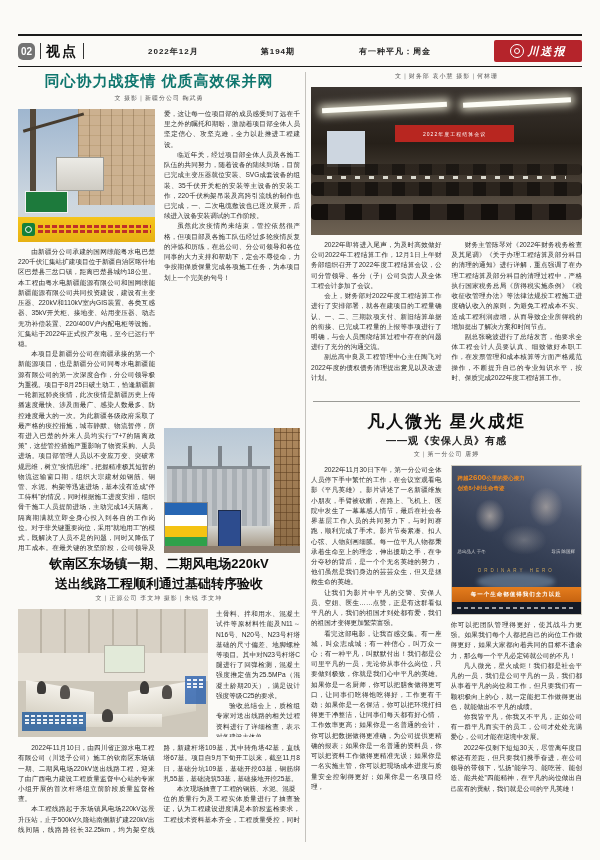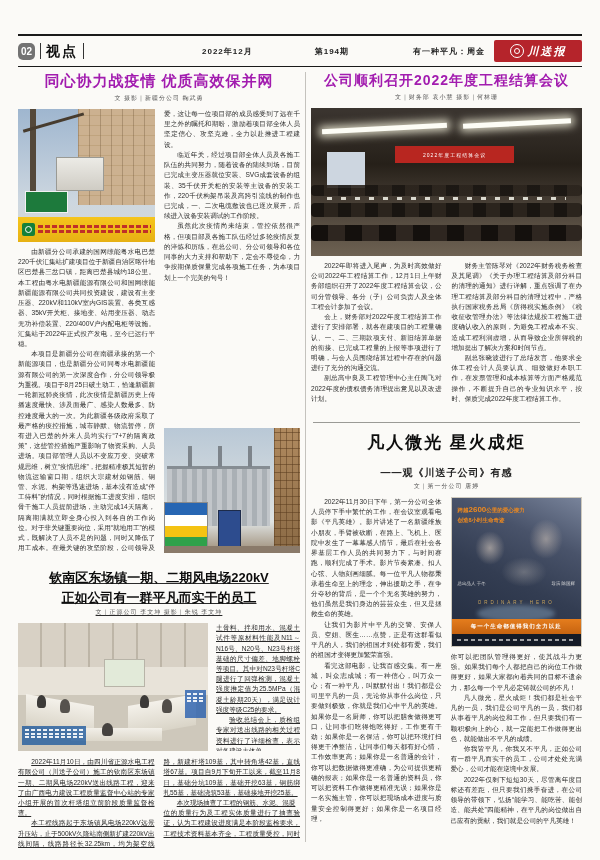--- a/index.html
+++ b/index.html
@@ -7,36 +7,36 @@
         font-family:"Liberation Sans",sans-serif;color:#2a2a2a;}
   
   .hdr{position:absolute;top:34px;left:18px;right:18px;height:30px;
        border-top:2px solid #1a1a1a;border-bottom:1px solid #1a1a1a;
        display:flex;align-items:center;}
   .badge{width:17px;height:17px;background:#737373;color:#fff;border-radius:5px;
          font-size:10px;font-weight:bold;display:flex;align-items:center;justify-content:center;}
   .section{font-size:14px;font-weight:bold;color:#111;letter-spacing:2px;
            border-left:1px solid #333;border-right:1px solid #333;padding:0 5px;margin-left:5px;line-height:16px;}
   .hmeta{font-size:8px;color:#222;font-weight:bold;letter-spacing:1px;}
-  .hm-date{margin-left:118px;}
+  .hm-date{margin-left:64px;}
   .hm-issue{margin-left:62px;}
   .hm-editor{margin-left:64px;}
   .masthead{margin-left:auto;width:88px;height:22px;background:#b5242b;border-radius:2px;
             display:flex;align-items:center;justify-content:center;gap:4px;}
   .emblem{width:12px;height:12px;border:1.5px solid #fff;border-radius:50%;position:relative;}
   .emblem:after{content:"";position:absolute;left:3px;top:3px;width:4px;height:4px;border:1px solid #fff;border-radius:50%;}
   .mast-name{font-family:"DejaVu Serif",serif;font-size:11px;font-weight:bold;color:#fff;
              letter-spacing:2px;font-style:italic;}
   
   .content{position:absolute;top:70px;left:18px;right:18px;bottom:12px;display:flex;}
   .col-l{width:282px;}
   .vrule{width:1px;background:#c4c2bd;margin:2px 5px 6px 5px;}
   .col-r{flex:1;}
   
-  .t-big{font-size:15px;font-weight:bold;text-align:center;color:#a21caf;letter-spacing:1px;margin:2px 0 3px;}
+  .t-big{font-size:15px;font-weight:bold;text-align:center;color:#0f766e;letter-spacing:1px;margin:2px 0 3px;}
   .t-mid{font-size:13px;font-weight:bold;text-align:center;color:#0d0d0d;line-height:1.35;margin:0 0 2px;}
   .byline{font-size:6px;color:#555;text-align:center;letter-spacing:1px;margin:2px 0 6px;}
   .body-txt p{margin:0;font-size:6.6px;line-height:1.55;text-align:justify;text-indent:2em;color:#2b2b2b;}
   .body-txt p.cont{text-indent:0;}
   
   .a1-body{display:flex;gap:9px;height:444px;}
   .a1-colA{width:137px;display:flex;flex-direction:column;}
   .a1-txtA{height:306px;overflow:hidden;margin-top:5px;}
   .a1-colB{width:136px;display:flex;flex-direction:column;}
   .a1-txtB{height:314px;overflow:hidden;}
@@ -64,21 +64,21 @@
   .pb-body{position:absolute;left:2%;top:30%;width:76%;height:46%;border-top:3px solid #868d93;
            background:repeating-linear-gradient(90deg,#c2c6ca 0 5px,#aab0b5 5px 10px);}
   .pb-bush1,.pb-bush2,.pb-bush3{position:absolute;top:14%;width:4px;height:17%;background:#7d848b;}
   .pb-bush1{left:18%;} .pb-bush2{left:40%;} .pb-bush3{left:62%;}
   .pb-machine{position:absolute;left:40%;bottom:5%;width:15%;height:28%;background:#2d4c8e;border:1px solid #1d2b4a;}
   .pb-sign{position:absolute;left:0;bottom:3%;width:31%;height:36%;border:1px solid #8c8c8c;display:flex;flex-direction:column;}
   .pb-sign i{display:block;flex:1;}
   .pb-s1{background:#2766b3;} .pb-s2{background:#ffffff;} .pb-s3{background:#f4c313;} .pb-s4{background:#2fa14a;}
   .pb-ground{position:absolute;left:0;bottom:0;width:100%;height:6%;background:#8a7a6a;}
   
-  .a2{margin-top:16px;text-decoration:underline;}
+  .a2{margin-top:2px;}
   .a2-row1{display:flex;gap:8px;margin-top:2px;}
   .a2-side{flex:1;height:128px;overflow:hidden;}
   .a2-row2{margin-top:6px;height:100px;overflow:hidden;column-count:2;column-gap:9px;}
   
   .photoC{width:190px;height:128px;flex:none;position:relative;overflow:hidden;
           background:linear-gradient(180deg,#d8d1c5 0 34%,#e8e3d9 34% 56%,#cec8bb 56% 100%);}
   .pc-ceil{position:absolute;left:0;top:0;width:100%;height:34%;
            background:repeating-linear-gradient(90deg,transparent 0 22px,rgba(120,110,90,.28) 22px 24px);}
   .pc-screen{position:absolute;left:45%;top:28%;width:21%;height:20%;background:#e2ead9;border:1px solid #b8b4a8;}
   .pc-tableL{position:absolute;left:4%;bottom:16%;width:36%;height:24%;background:linear-gradient(#f4f1ea,#d9d4c7);transform:skewY(10deg);}
@@ -105,21 +105,21 @@
              color:#fff;font-size:5px;letter-spacing:1px;display:flex;align-items:center;justify-content:center;white-space:nowrap;}
   .pd-screen{position:absolute;left:6%;top:30%;width:14%;height:24%;background:#cdd6e0;}
   .pd-row{position:absolute;left:0;width:100%;background:repeating-linear-gradient(90deg,#191511 0 13px,#2b241d 13px 27px);border-radius:4px;}
   .pd-row1{top:52%;height:11px;opacity:.9;}
   .pd-row2{top:64%;height:14px;}
   .pd-row3{top:79%;height:16px;background:repeating-linear-gradient(90deg,#14100d 0 17px,#2e2620 17px 34px);}
   .pd-papers{position:absolute;left:6%;top:60%;width:88%;height:3px;
              background:repeating-linear-gradient(90deg,rgba(245,245,235,.85) 0 5px,transparent 5px 14px);}
   
   .hdiv{border-top:1px solid #9a9a96;margin:9px 2px 8px;}
-  .a4-title{font-size:17px;font-weight:bold;text-align:center;color:#0d0d0d;letter-spacing:2px;margin:2px 0 12px;}
+  .a4-title{font-size:17px;font-weight:bold;text-align:center;color:#0d0d0d;letter-spacing:2px;margin:2px 0 1px;}
   .a4-sub{font-size:10px;font-weight:bold;text-align:center;color:#222;letter-spacing:1px;margin:1px 0 2px;}
   .a4-body{display:flex;gap:9px;height:342px;}
   .a4-colL{width:calc(50% - 5px);overflow:hidden;}
   .a4-colR{width:calc(50% - 4px);display:flex;flex-direction:column;}
   .a4-txtR{margin-top:5px;flex:1;overflow:hidden;}
   
   .poster{width:100%;height:150px;position:relative;overflow:hidden;border:1px solid #cfcabe;box-sizing:border-box;
           background:linear-gradient(205deg,#78839a 0,#49536a 28%,#333d52 55%,#222b3e 100%);}
   .po-glow1,.po-glow2,.po-glow3{position:absolute;border-radius:50%;}
   .po-glow1{left:18%;top:22%;width:30px;height:34px;background:radial-gradient(rgba(230,215,200,.55),transparent 70%);}
@@ -204,21 +204,21 @@
                   <i class="pb-s4"></i>
               </div>
               <div class="pb-ground"></div>
             </div>
           </div>
         </div>
       </div>
 
       <div class="a2">
         <div class="t-mid">钦南区东场镇一期、二期风电场220kV</div>
-        <div class="t-mid">正如公司有一群平凡而实干的员工</div>
+        <div class="t-mid">送出线路工程顺利通过基础转序验收</div>
         <div class="byline">文｜正源公司  李文坤    摄影｜朱锐  李文坤</div>
         <div class="a2-row1">
           <div class="photoC">
             <div class="pc-ceil"></div>
             <div class="pc-screen"></div>
             <div class="pc-tableL"></div>
             <div class="pc-tableR"></div>
             <div class="pc-tableF"></div>
             <div class="pc-p pc-p1"></div>
             <div class="pc-p pc-p2"></div>
@@ -249,21 +249,20 @@
 
         </div>
       </div>
     </div>
 
     <div class="vrule"></div>
 
     <div class="col-r">
 
       <div>
-        <div class="t-big" style="font-size:14px;">公司顺利召开2022年度工程结算会议</div>
         <div class="byline">文｜财务部  袁小慧    摄影｜何林珊</div>
         <div class="photoD">
           <div class="pd-light1"></div>
           <div class="pd-light2"></div>
           <div class="pd-banner">2022年度工程结算会议</div>
           <div class="pd-screen"></div>
           <div class="pd-row pd-row1"></div>
           <div class="pd-row pd-row2"></div>
           <div class="pd-papers"></div>
           <div class="pd-row pd-row3"></div>
@@ -274,21 +273,21 @@
           <p>副总高中良及工程管理中心主任陶飞对2022年度的债权债务清理提出意见以及改进计划。</p>
           <p>财务主管陈琴对《2022年财务税务检查及其尾调》《关于办理工程结算及部分科目的清理的通知》进行详解，重点强调了在办理工程结算及部分科目的清理过程中，严格执行国家税务总局《所得税实施条例》《税收征收管理办法》等法律法规按工程施工进度确认收入的原则，为避免工程成本不实、造成工程利润虚增，从而导致企业所得税的增加提出了解决方案和时间节点。</p>
           <p>副总张晓波进行了总结发言，他要求全体工程会计人员要认真、细致做好本职工作，在发票管理和成本核算等方面严格规范操作，不断提升自己的专业知识水平，按时、保质完成2022年度工程结算工作。</p>
         </div>
       </div>
 
       <div class="hdiv"></div>
 
       <div>
         <div class="a4-title">凡人微光  星火成炬</div>
-        <div class="a4-sub">——观《川送子公司》有感</div>
+        <div class="a4-sub">——观《安保人员》有感</div>
         <div class="byline">文｜第一分公司  唐婷</div>
         <div class="a4-body">
           <div class="a4-colL body-txt">
             <p>2022年11月30日下午，第一分公司全体人员停下手中繁忙的工作，在会议室观看电影《平凡英雄》。影片讲述了一名新疆维族小朋友，手臂被砍断，在路上、飞机上、医院中发生了一幕幕感人情节，最后在社会各界基层工作人员的共同努力下，与时间赛跑，顺利完成了手术。影片节奏紧凑、扣人心弦、人物刻画细腻。每一位平凡人物都秉承着生命至上的理念，伸出援助之手，在争分夺秒的背后，是一个个无名英雄的努力，他们虽然是我们身边的芸芸众生，但又是拯救生命的英雄。</p>
             <p>让我们为影片中平凡的交警、安保人员、空姐、医生……点赞，正是有这群看似平凡的人，我们的祖国才到处都有爱，我们的祖国才变得更加繁荣富强。</p>
             <p>看完这部电影，让我百感交集。有一座城，叫众志成城；有一种信心，叫万众一心；有一种平凡，叫默默付出！我们都是公司里平凡的一员，无论你从事什么岗位，只要做到极致，你就是我们心中平凡的英雄。如果你是一名厨师，你可以把膳食做得更可口，让同事们吃得饱吃得好，工作更有干劲；如果你是一名保洁，你可以把环境打扫得更干净整洁，让同事们每天都有好心情，工作效率更高；如果你是一名普通的会计，你可以把数据做得更准确，为公司提供更精确的报表；如果你是一名普通的资料员，你可以把资料工作做得更精准无误；如果你是一名实施主管，你可以把现场成本进度与质量安全控制得更好；如果你是一名项目经理，</p>
           </div>
           <div class="a4-colR">
             <div class="poster">
               <div class="po-glow1"></div>

